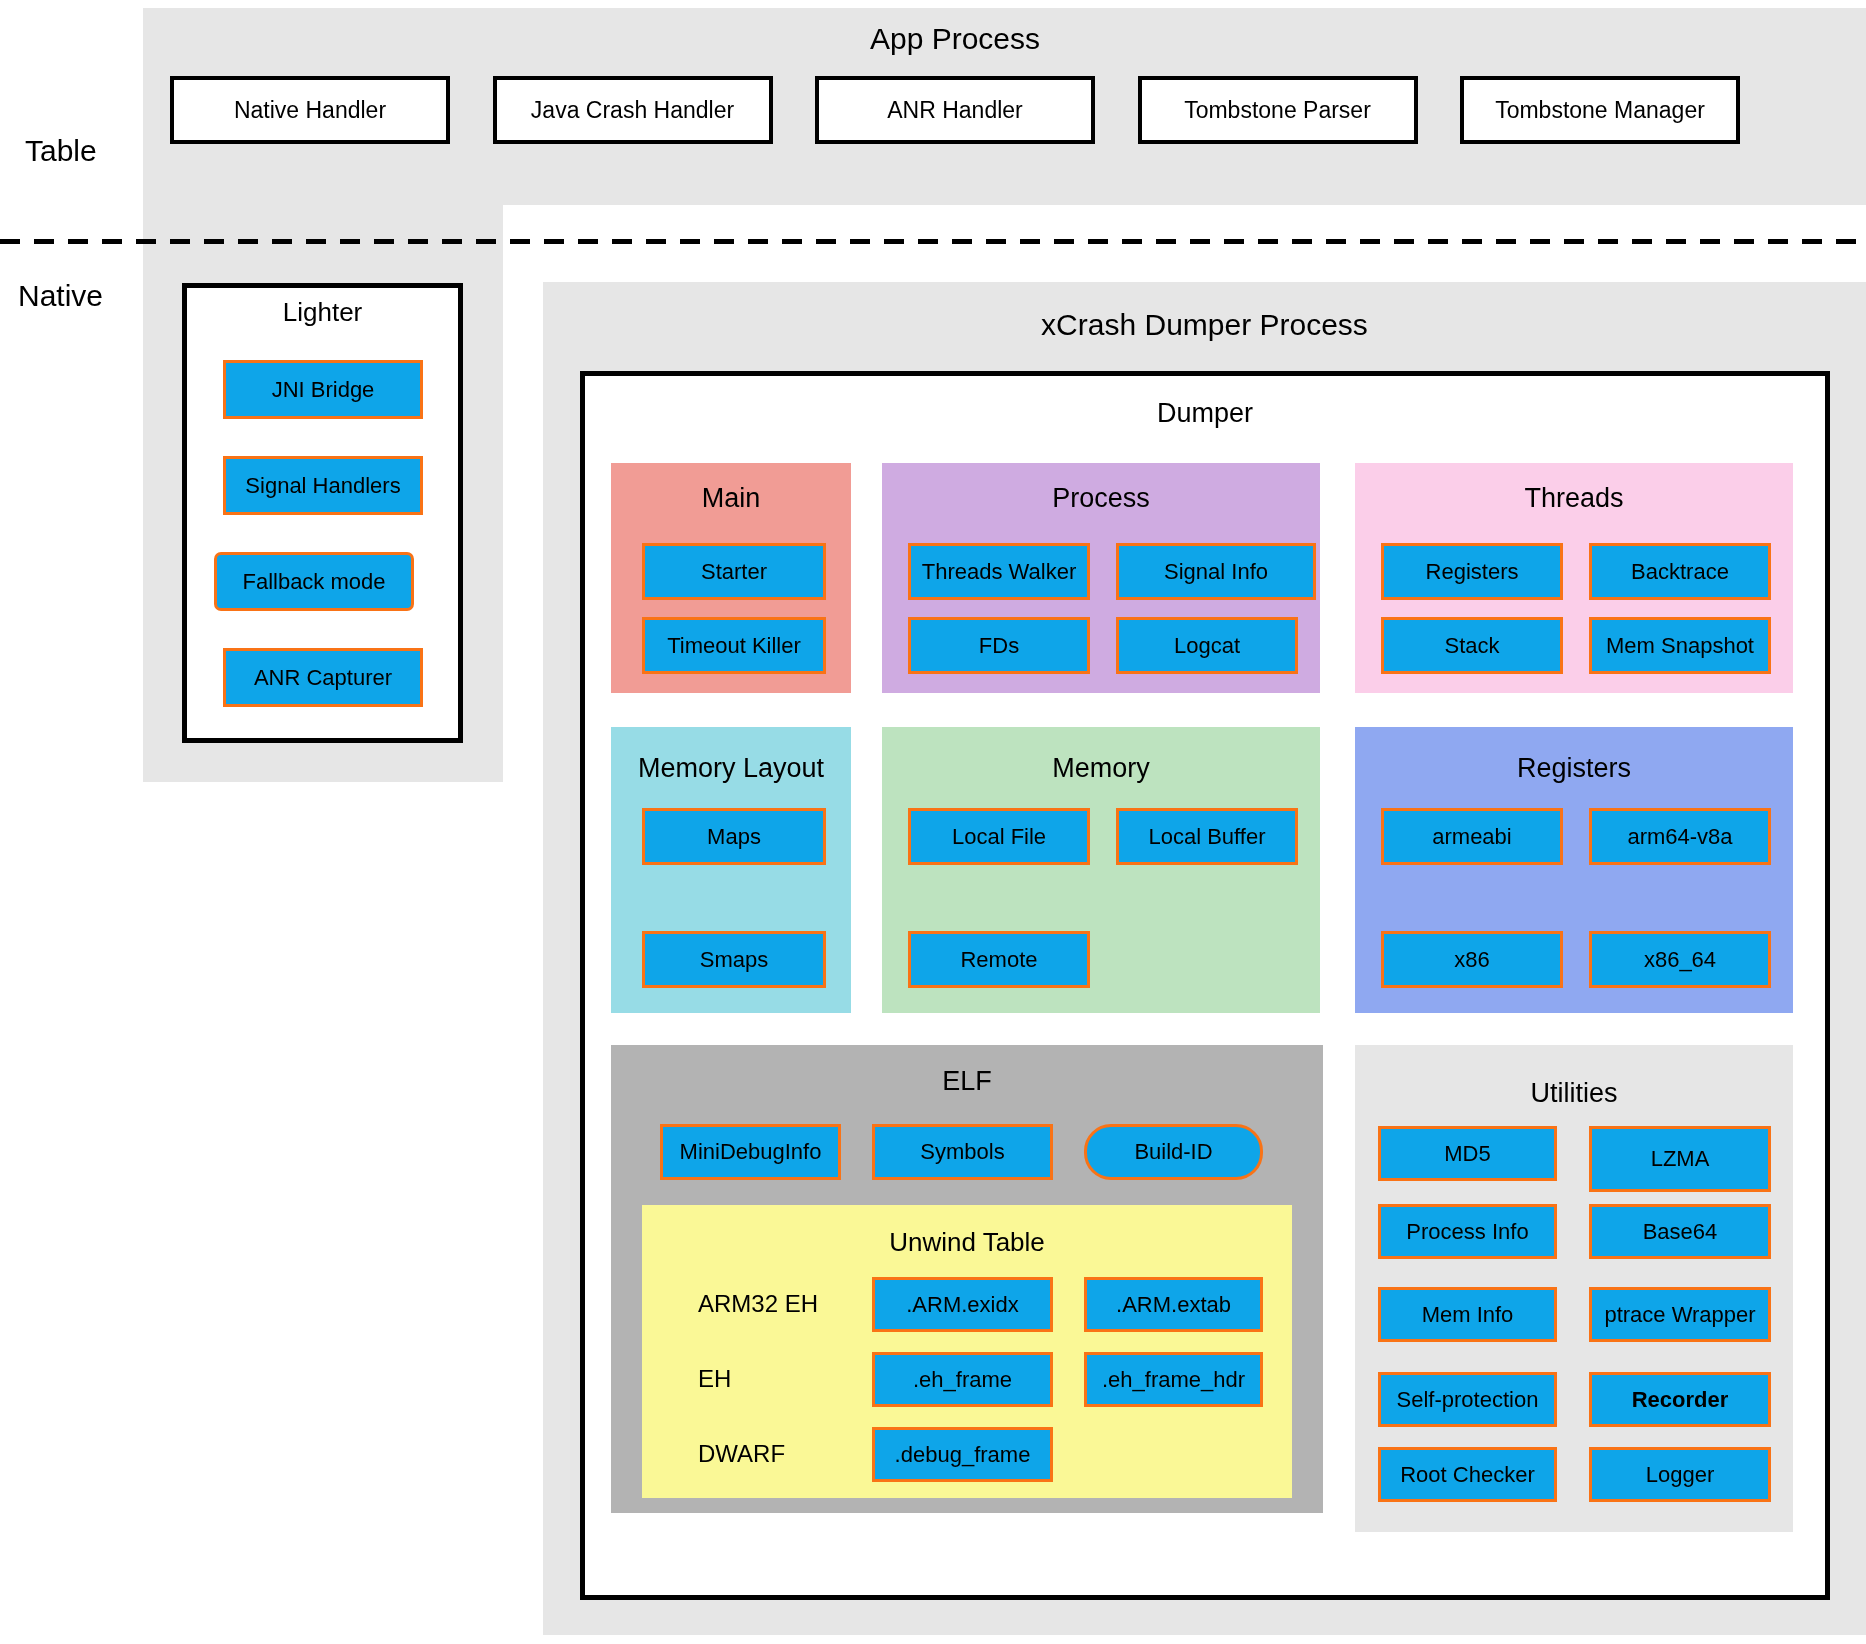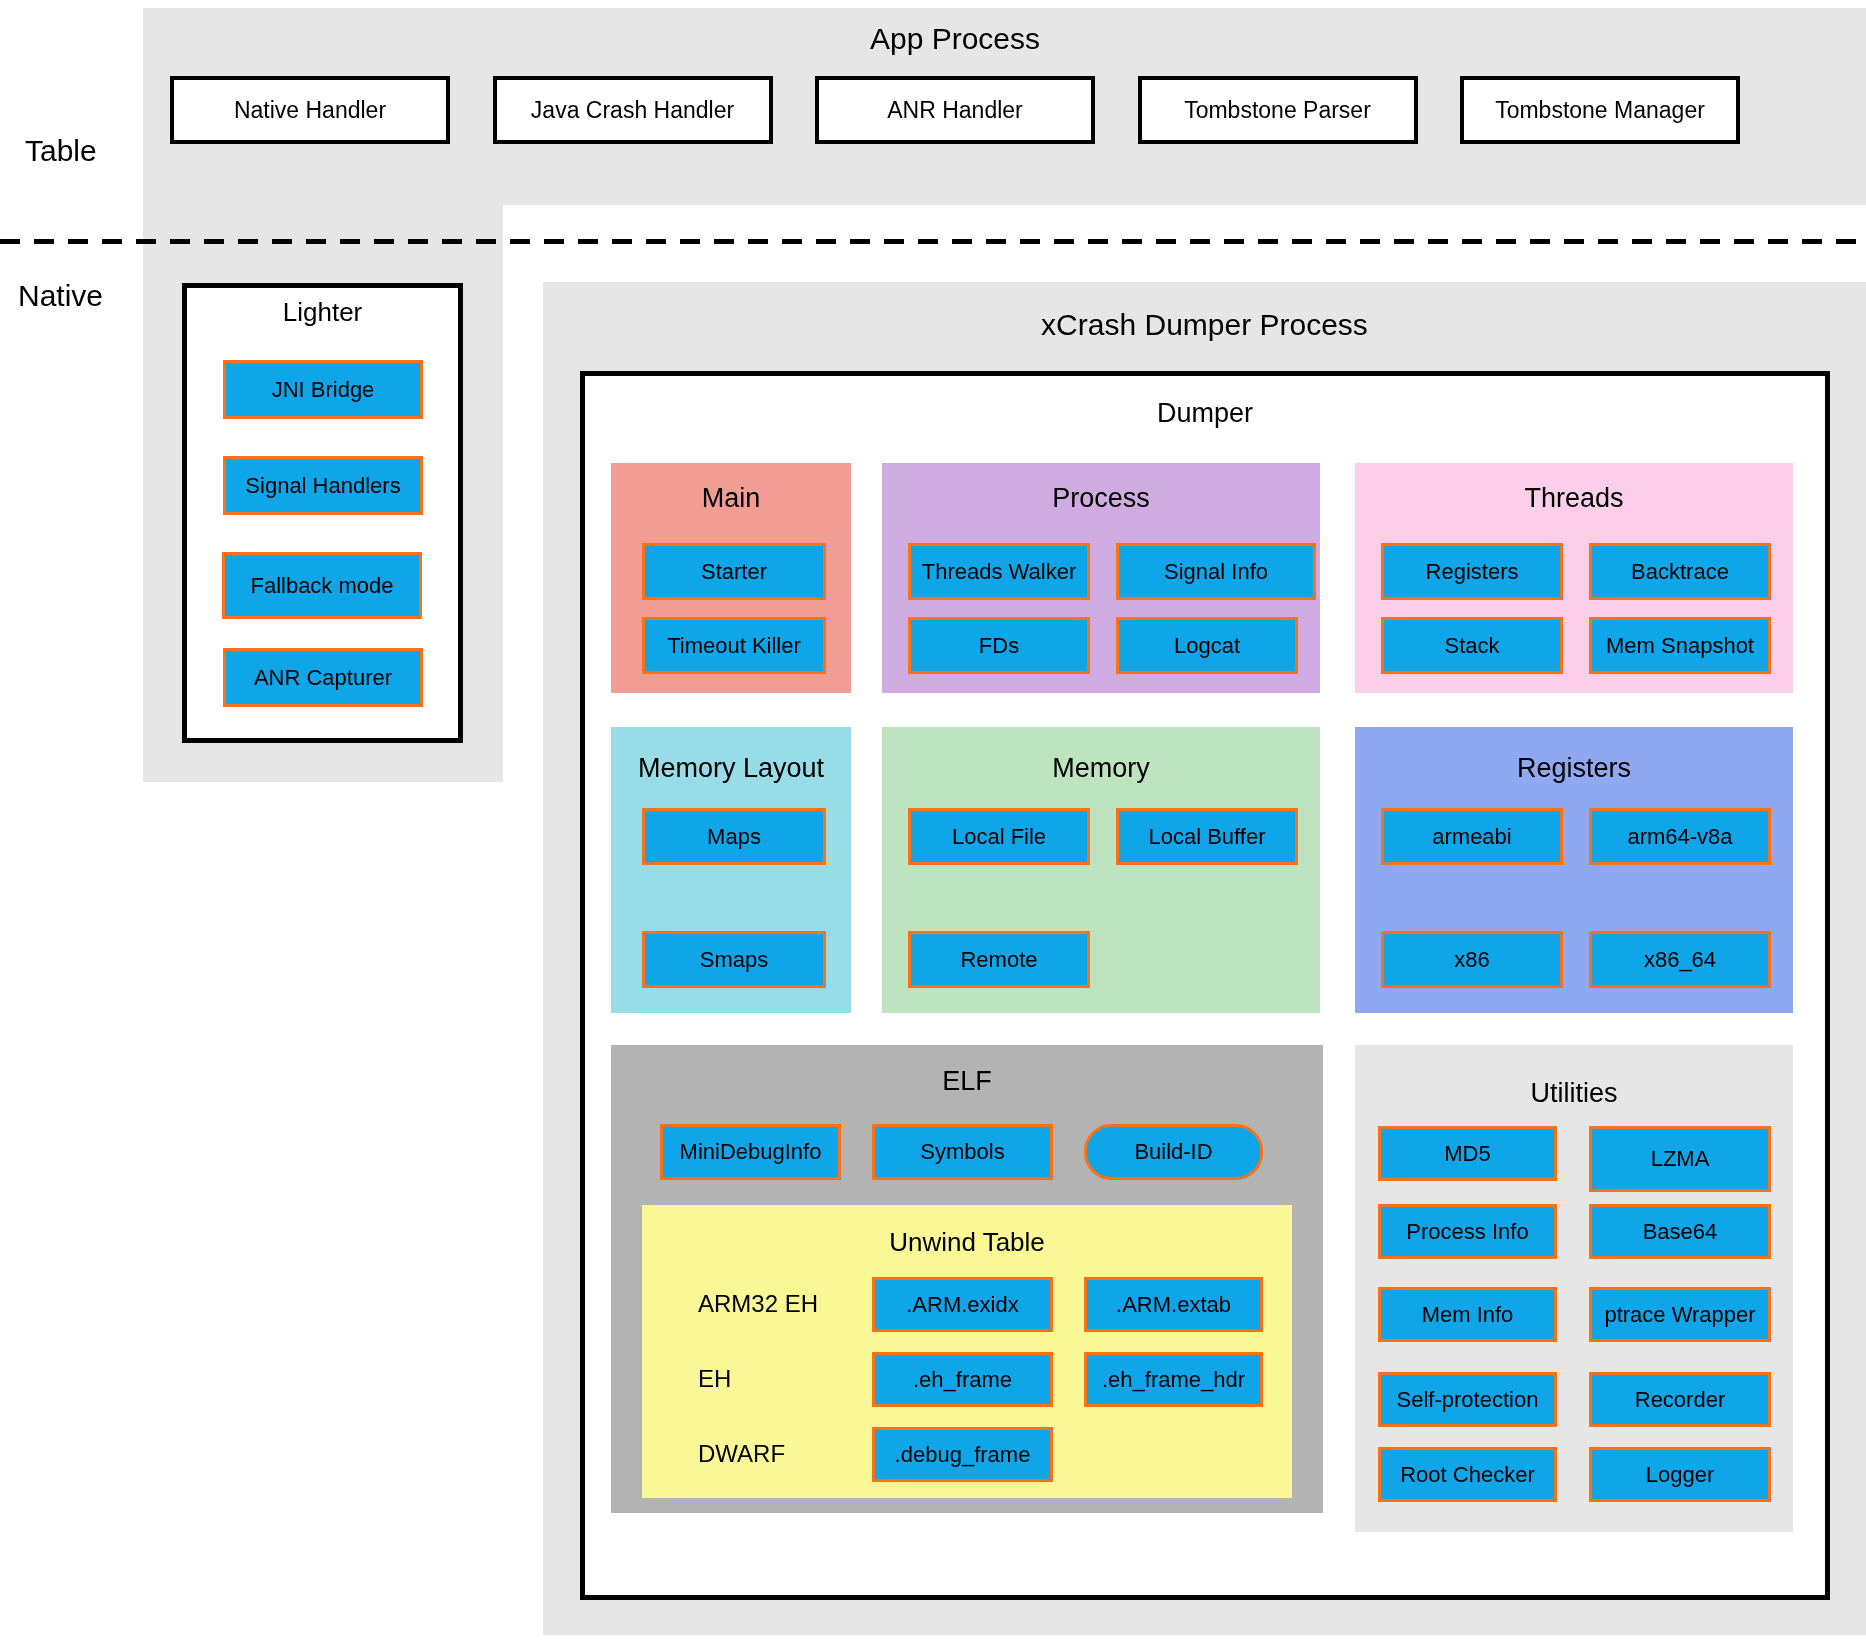--- a/index.html
+++ b/index.html
@@ -53,21 +53,21 @@
     <div class="handler-box">Java Crash Handler</div>
     <div class="handler-box">ANR Handler</div>
     <div class="handler-box">Tombstone Parser</div>
     <div class="handler-box">Tombstone Manager</div>
   </div>
 
   <div class="outline-box" style="left:182px;top:283px;width:281px;height:460px;"></div>
   <div class="abs" style="left:182px;top:297px;width:281px;text-align:center;font-size:26px;">Lighter</div>
   <div class="small-box" style="left:223px;top:360px;width:200px;height:59px;">JNI Bridge</div>
   <div class="small-box" style="left:223px;top:456px;width:200px;height:59px;">Signal Handlers</div>
-  <div class="small-box" style="left:222px;top:552px;width:200px;height:67px;">Fallback mode</div>
+  <div class="small-box" style="left:214px;top:552px;width:200px;height:59px;border-radius:7px;">Fallback mode</div>
   <div class="small-box" style="left:223px;top:648px;width:200px;height:59px;">ANR Capturer</div>
 
   <div class="big-title" style="left:543px;top:308px;width:1323px;">xCrash Dumper Process</div>
 
   <div class="outline-box" style="left:580px;top:371px;width:1250px;height:1229px;"></div>
   <div class="abs" style="left:580px;top:398px;width:1250px;text-align:center;font-size:27px;">Dumper</div>
 
   <div class="section" style="left: 611px; top: 463px; width: 240px; height: 230px; background-color: rgb(241, 156, 149);">
     <div class="section-title" style="top:20px;">Main</div>
   </div>
@@ -139,17 +139,17 @@
   <div class="row-label" style="left:698px;top:1440px;">DWARF</div>
   <div class="small-box" style="left:872px;top:1427px;width:181px;height:55px;">.debug_frame</div>
 
   <div class="small-box" style="left:1378px;top:1126px;width:179px;height:55px;">MD5</div>
   <div class="small-box" style="left:1589px;top:1126px;width:182px;height:66px;">LZMA</div>
   <div class="small-box" style="left:1378px;top:1204px;width:179px;height:55px;">Process Info</div>
   <div class="small-box" style="left:1589px;top:1204px;width:182px;height:55px;">Base64</div>
   <div class="small-box" style="left:1378px;top:1287px;width:179px;height:55px;">Mem Info</div>
   <div class="small-box" style="left:1589px;top:1287px;width:182px;height:55px;">ptrace Wrapper</div>
   <div class="small-box" style="left:1378px;top:1372px;width:179px;height:55px;">Self-protection</div>
-  <div class="small-box" style="left:1589px;top:1372px;width:182px;height:55px;">Recorder</div>
+  <div class="small-box" style="left:1589px;top:1372px;width:182px;height:55px;font-weight:bold;">Recorder</div>
   <div class="small-box" style="left:1378px;top:1447px;width:179px;height:55px;">Root Checker</div>
   <div class="small-box" style="left:1589px;top:1447px;width:182px;height:55px;">Logger</div>
 
 </div>
 
 </body></html>

